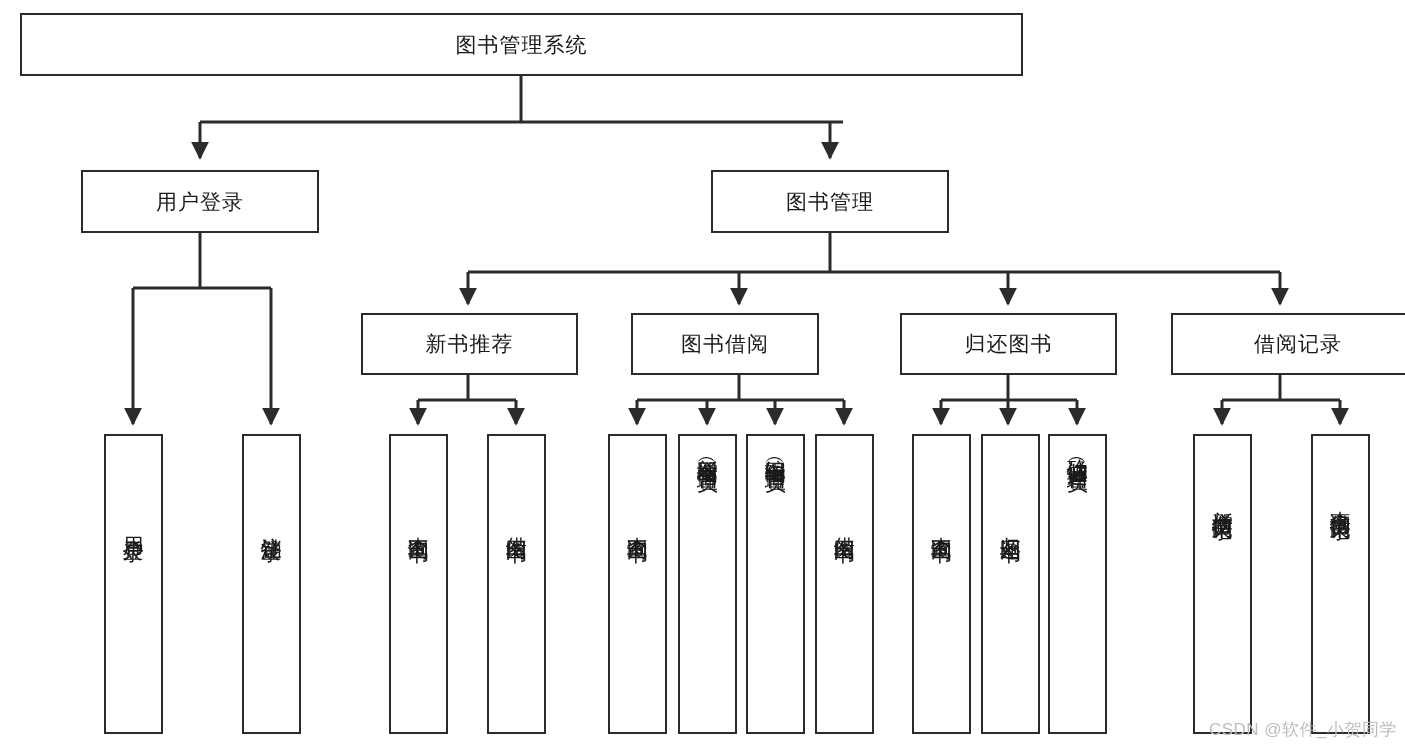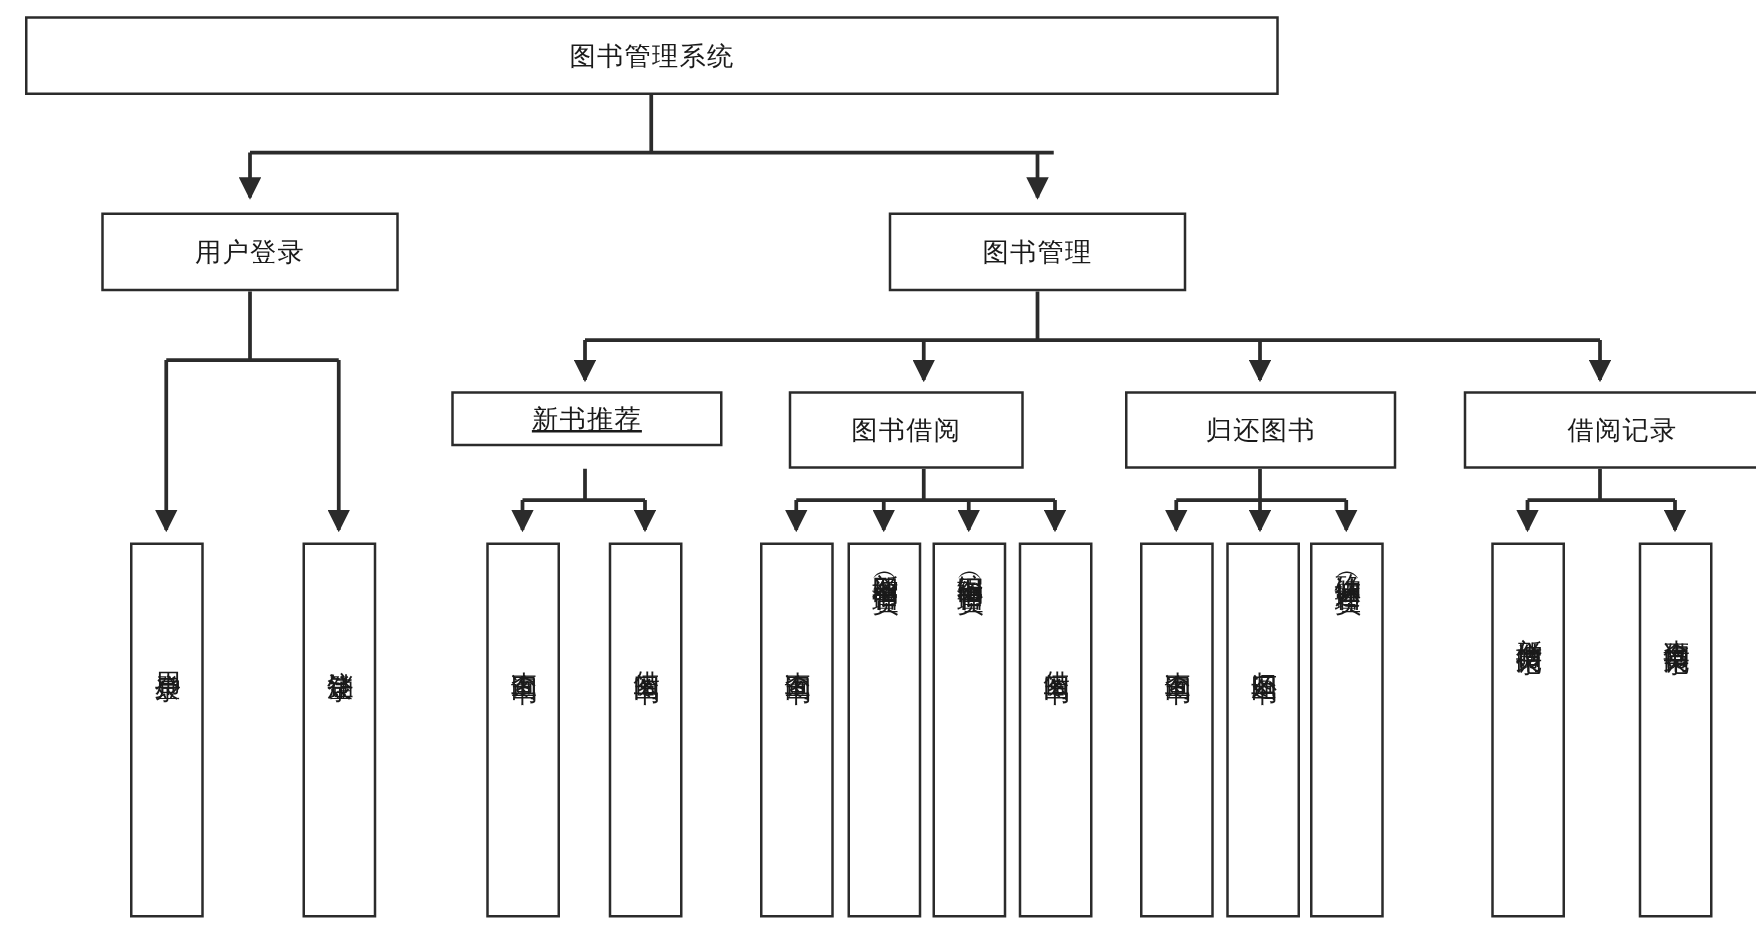--- a/index.html
+++ b/index.html
@@ -127,21 +127,21 @@
     <span>图书管理系统</span>
   </div>
 
   <div class="node horiz" style="left:81px; top:170px; width:238px; height:63px;">
     <span>用户登录</span>
   </div>
   <div class="node horiz" style="left:711px; top:170px; width:238px; height:63px;">
     <span>图书管理</span>
   </div>
 
-  <div class="node horiz" style="left:361px; top:313px; width:217px; height:44px;text-decoration:underline;">
+  <div class="node horiz" style="left:361px; top:313px; width:217px; height:62px;">
     <span>新书推荐</span>
   </div>
   <div class="node horiz" style="left:631px; top:313px; width:188px; height:62px;">
     <span>图书借阅</span>
   </div>
   <div class="node horiz" style="left:900px; top:313px; width:217px; height:62px;">
     <span>归还图书</span>
   </div>
   <div class="node horiz" style="left:1171px; top:313px; width:254px; height:62px;text-align:right;">
     <span>借阅记录</span>
@@ -184,14 +184,15 @@
     <span class="vtext">确认归还（管理员）</span>
   </div>
 
   <div class="node vert midshort" style="left:1193px; top:434px; width:59px; height:300px;">
     <span class="vtext">新增借阅记录</span>
   </div>
   <div class="node vert midshort" style="left:1311px; top:434px; width:59px; height:300px;">
     <span class="vtext">查询借阅记录</span>
   </div>
 
+  <div id="watermark">CSDN @软件_小贺同学</div>
 
 </div>
 
 </body></html>

